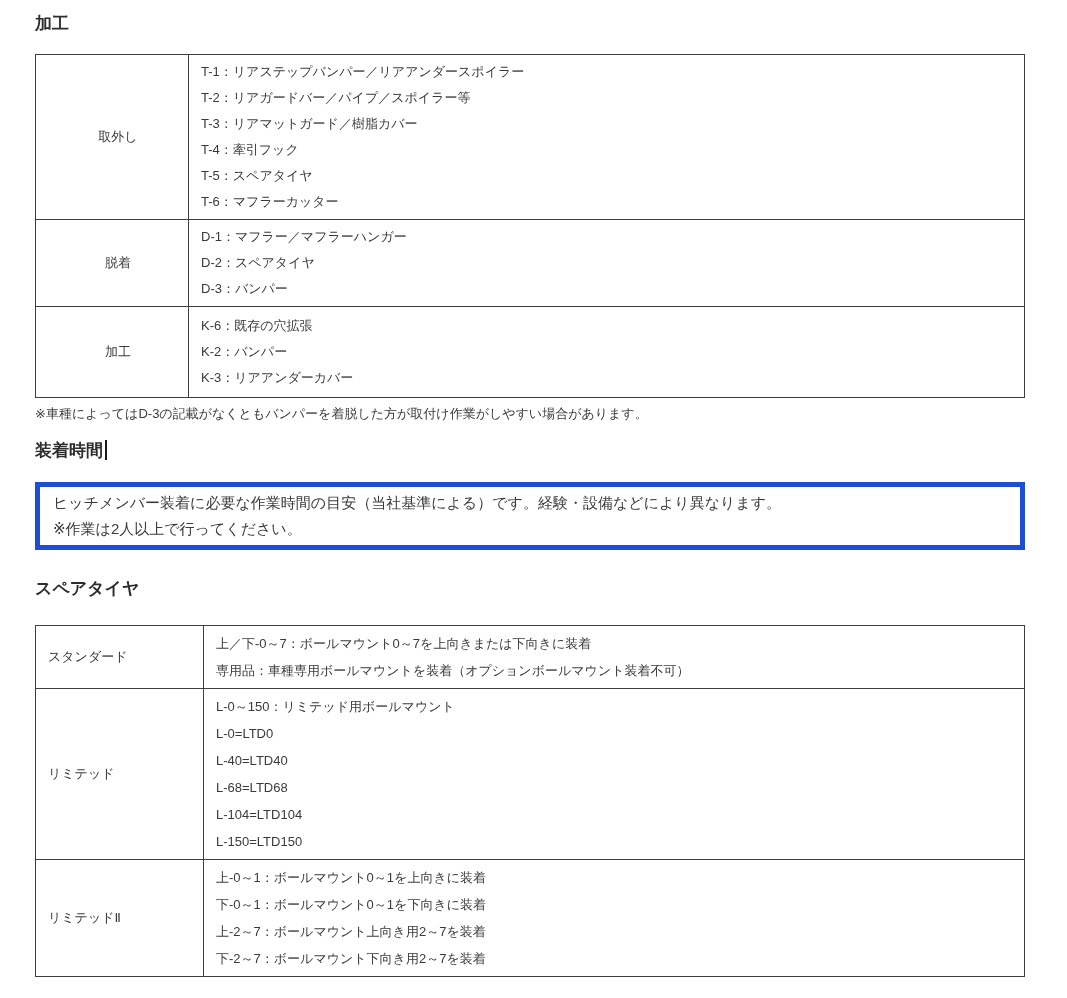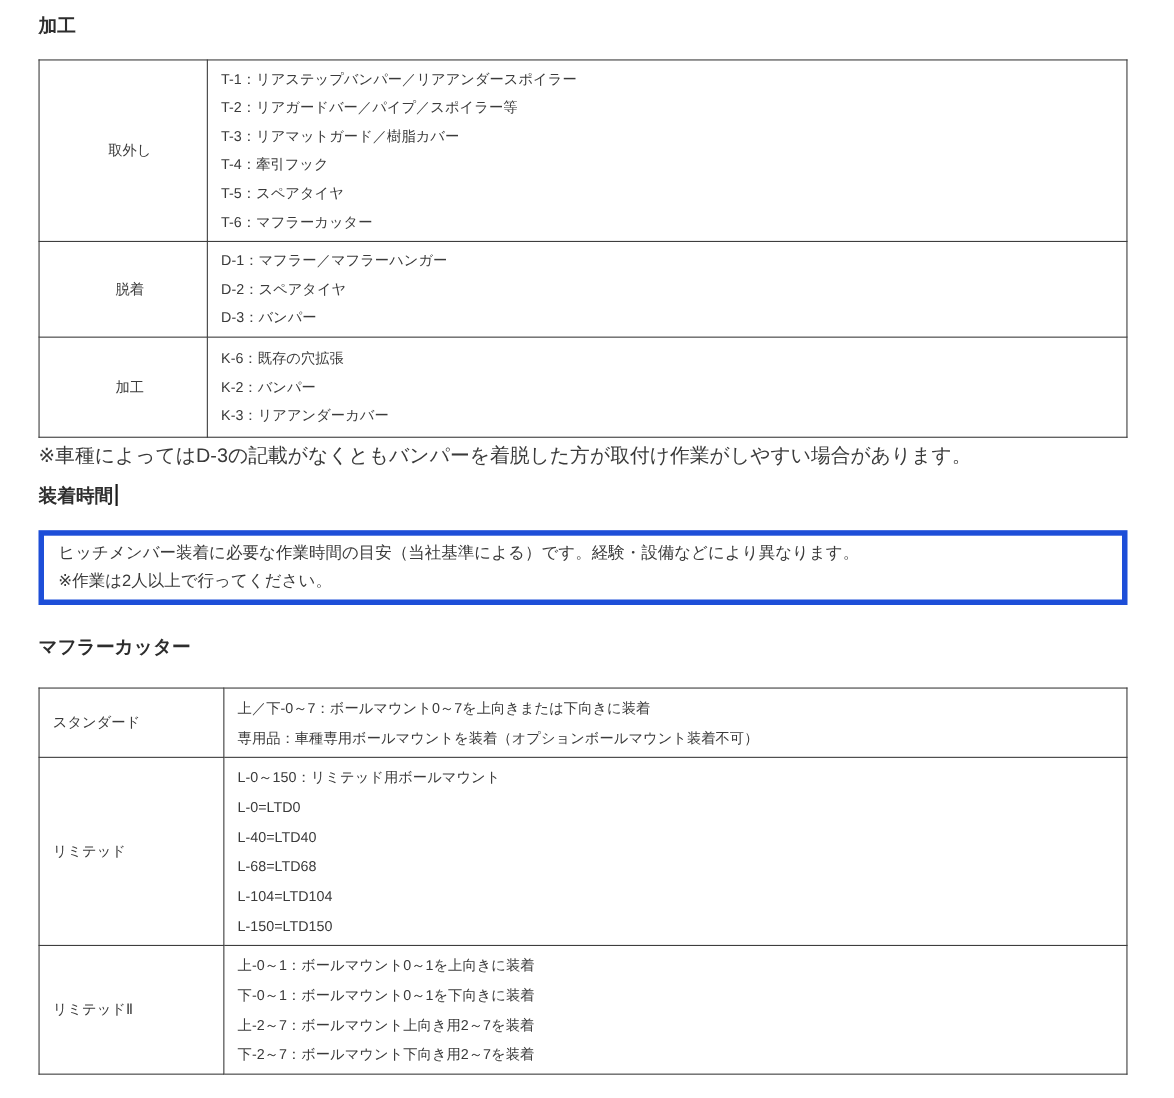--- a/index.html
+++ b/index.html
@@ -56,21 +56,21 @@
   .t2 .line { line-height: 27px; }
   .t1 tr.r1 { height: 162px; }
   .t1 tr.r2 { height: 86px; }
   .t1 tr.r3 { height: 91px; }
   .t2 tr.r1 { height: 62px; }
   .t2 tr.r2 { height: 164px; }
   .t2 tr.r3 { height: 112px; }
 
   .note {
     margin: 7px 0 0 0;
-    font-size: 18px;
+    font-size: 13px;
     line-height: 18px;
     color: #3a3a3a;
   }
   .infobox {
     box-sizing: border-box;
     width: 990px;
     margin-top: 19px;
     border: 5px solid #1d4ed8;
     padding: 3px 13px;
   }
@@ -129,21 +129,21 @@
 
   <p class="note">※車種によってはD-3の記載がなくともバンパーを着脱した方が取付け作業がしやすい場合があります。</p>
 
   <h2 class="heading h-time"><span>装着時間</span><span class="caret"></span></h2>
 
   <div class="infobox">
     <div class="line">ヒッチメンバー装着に必要な作業時間の目安（当社基準による）です。経験・設備などにより異なります。</div>
     <div class="line">※作業は2人以上で行ってください。</div>
   </div>
 
-  <h2 class="heading h-ballmount">マフラーカッター</h2>
+  <h2 class="heading h-ballmount">スペアタイヤ</h2>
 
   <table class="spec t2">
     <tbody>
         <tr class="r1">
       <td class="label-cell">スタンダード</td>
       <td class="items-cell">
         <div class="line">上／下-0～7：ボールマウント0～7を上向きまたは下向きに装着</div>
         <div class="line">専用品：車種専用ボールマウントを装着（オプションボールマウント装着不可）</div>
       </td>
     </tr>

